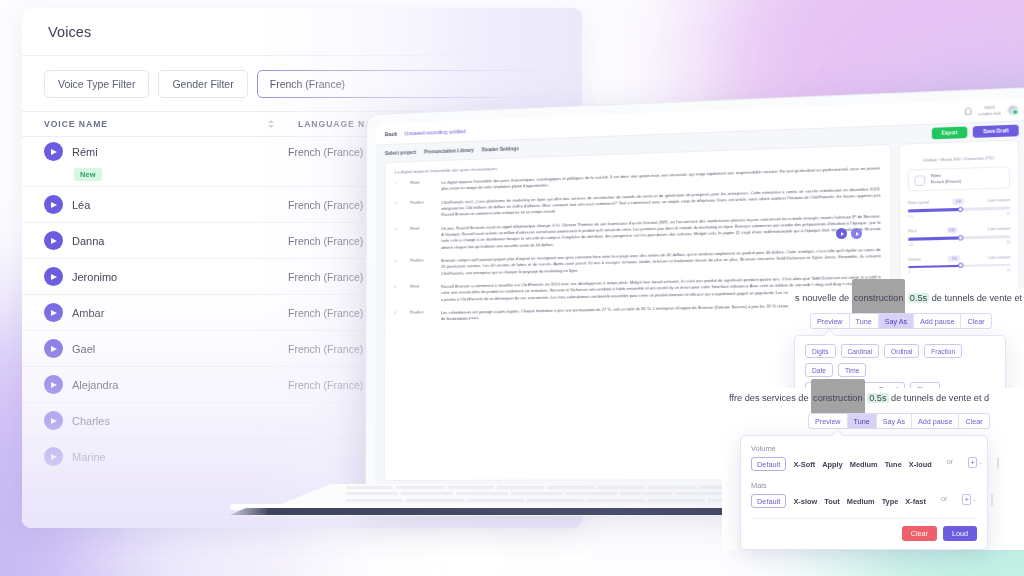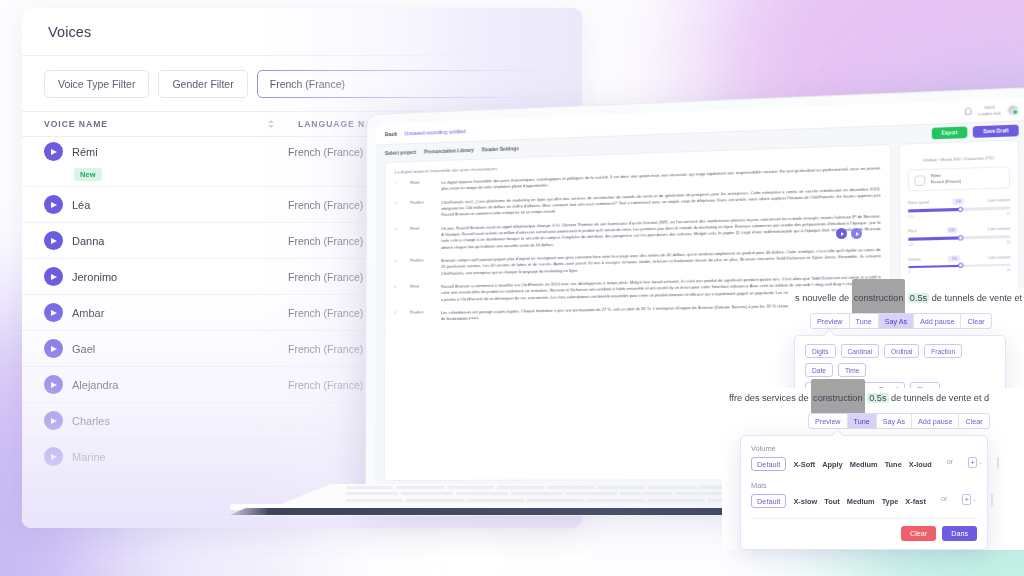--- a/index.html
+++ b/index.html
@@ -616,18 +616,18 @@
         <span class="or">or</span>
         <span class="stepper">
           <span class="sq">+</span>
           <span class="minus">-</span>
         </span>
         <span class="numbox"></span>
       </div>
 
       <div class="pop-actions">
         <span class="btn-red">Clear</span>
-        <span class="btn-apply">Dans</span>
+        <span class="btn-apply">Loud</span>
       </div>
     </div>
   </div>
 
 </div>
 
 </body></html>

